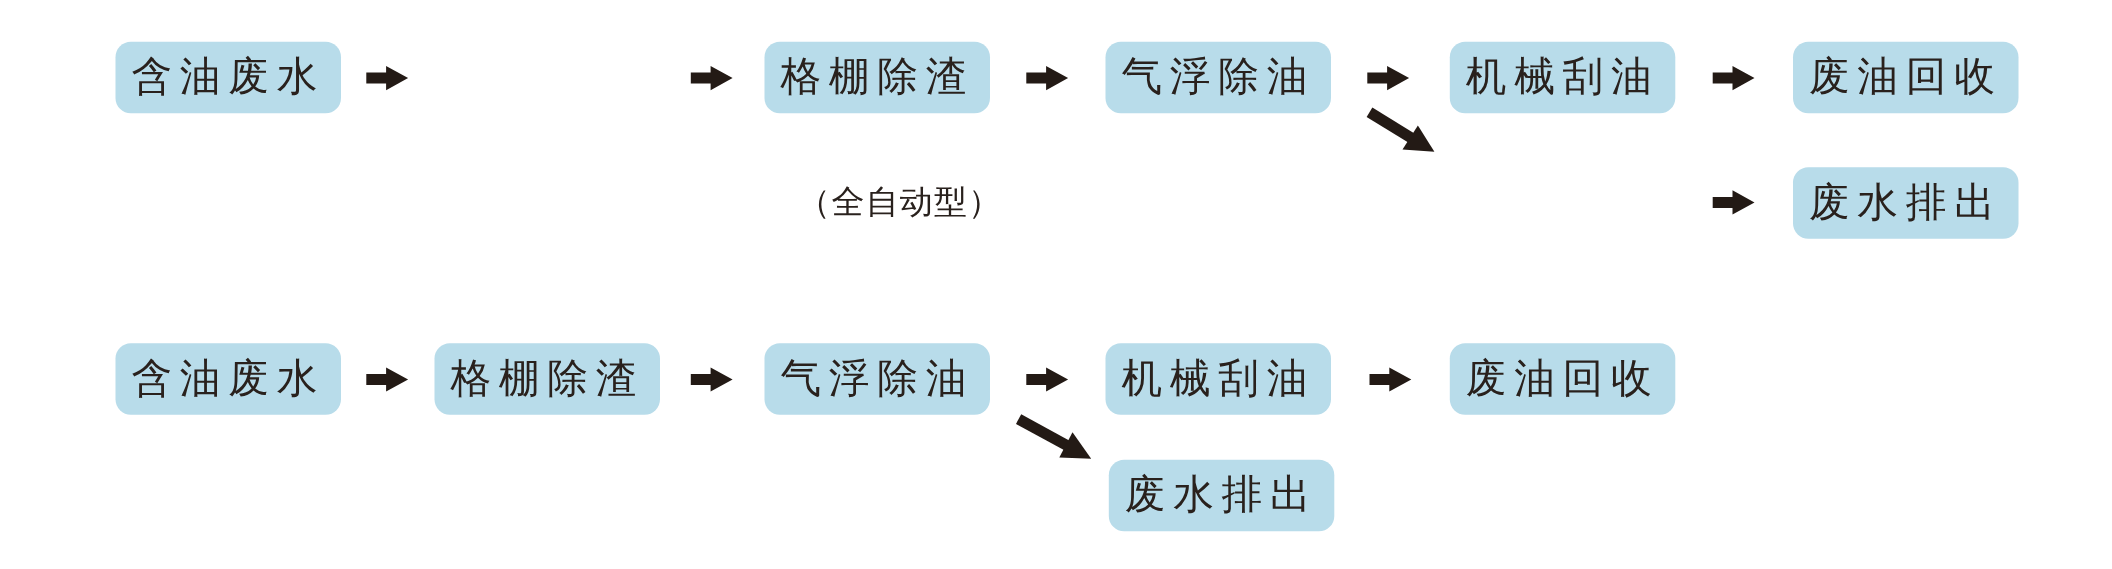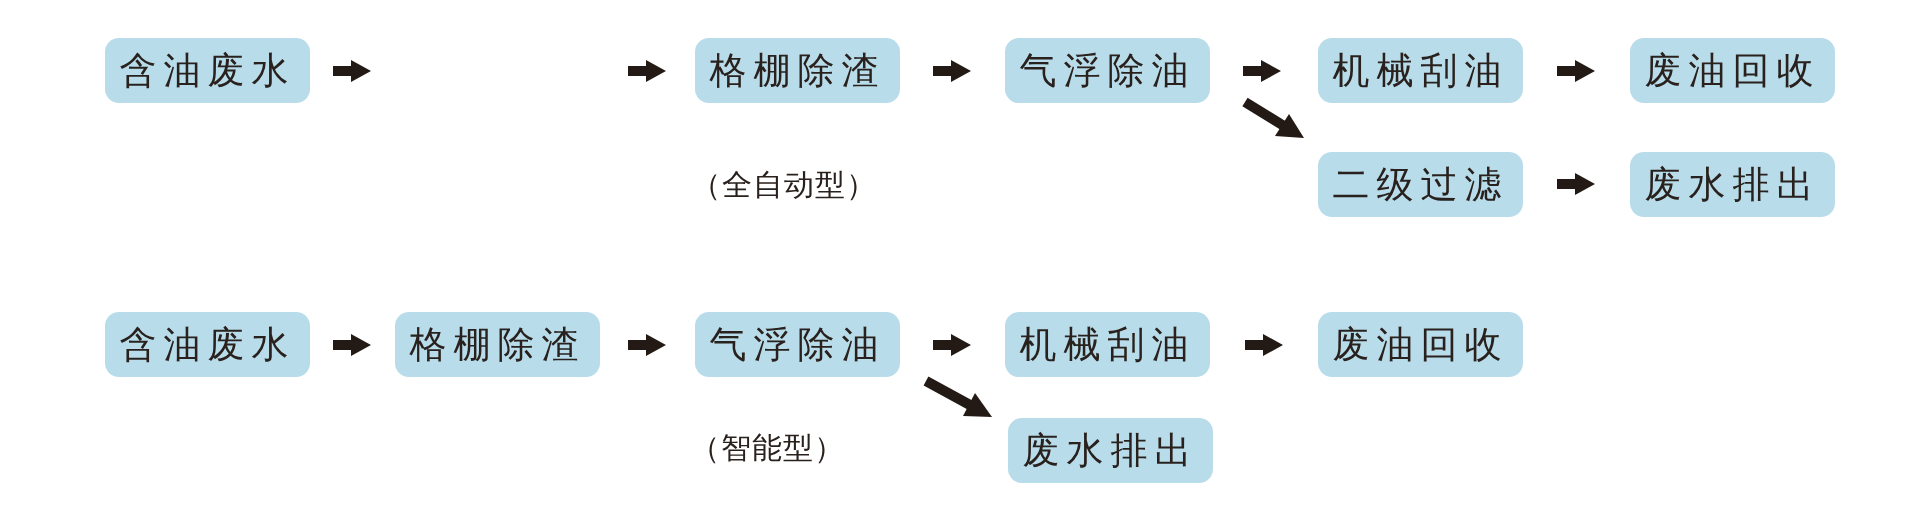--- a/index.html
+++ b/index.html
@@ -28,21 +28,21 @@
     text-align: center;
     white-space: nowrap;
   }
   .variant-label {
     position: absolute;
     width: 220px;
     color: var(--text-color, #29211d);
     font-size: 30px;
     letter-spacing: 1px;
     line-height: 32px;
-    text-align: left;
+    text-align: right;
     white-space: nowrap;
   }
   .arrow-layer {
     position: absolute;
     left: 0;
     top: 0;
     width: 1920px;
     height: 517px;
     pointer-events: none;
   }
@@ -59,34 +59,32 @@
 <body>
 
 <div class="stage">
 
   <div class="node" style="left:105px;top:38px">含油废水</div>
   <div class="node" style="left:695px;top:38px">格棚除渣</div>
   <div class="node" style="left:1005px;top:38px">气浮除油</div>
   <div class="node" style="left:1318px;top:38px">机械刮油</div>
   <div class="node" style="left:1630px;top:38px">废油回收</div>
 
-  <div class="node" style="left:1318px;top:152px">二级过滤</div>
   <div class="node" style="left:1630px;top:152px">废水排出</div>
 
   <div class="variant-label" style="left:691px;top:169px">（全自动型）</div>
 
   <div class="node" style="left:105px;top:312px">含油废水</div>
   <div class="node" style="left:395px;top:312px">格棚除渣</div>
   <div class="node" style="left:695px;top:312px">气浮除油</div>
   <div class="node" style="left:1005px;top:312px">机械刮油</div>
   <div class="node" style="left:1318px;top:312px">废油回收</div>
 
   <div class="node" style="left:1008px;top:418px">废水排出</div>
 
-  <div class="variant-label" style="left:690px;top:432px">（智能型）</div>
 
   <svg class="arrow-layer" viewBox="0 0 1920 517">
 
     <path d="M333,66 H351 V60 L371,71 L351,82 V76 H333 Z"></path>
     <path d="M628,66 H646 V60 L666,71 L646,82 V76 H628 Z"></path>
     <path d="M933,66 H951 V60 L971,71 L951,82 V76 H933 Z"></path>
     <path d="M1243,66 H1261 V60 L1281,71 L1261,82 V76 H1243 Z"></path>
     <path d="M1557,66 H1575 V60 L1595,71 L1575,82 V76 H1557 Z"></path>
     <path d="M1557,179 H1575 V173 L1595,184 L1575,195 V189 H1557 Z"></path>
 

